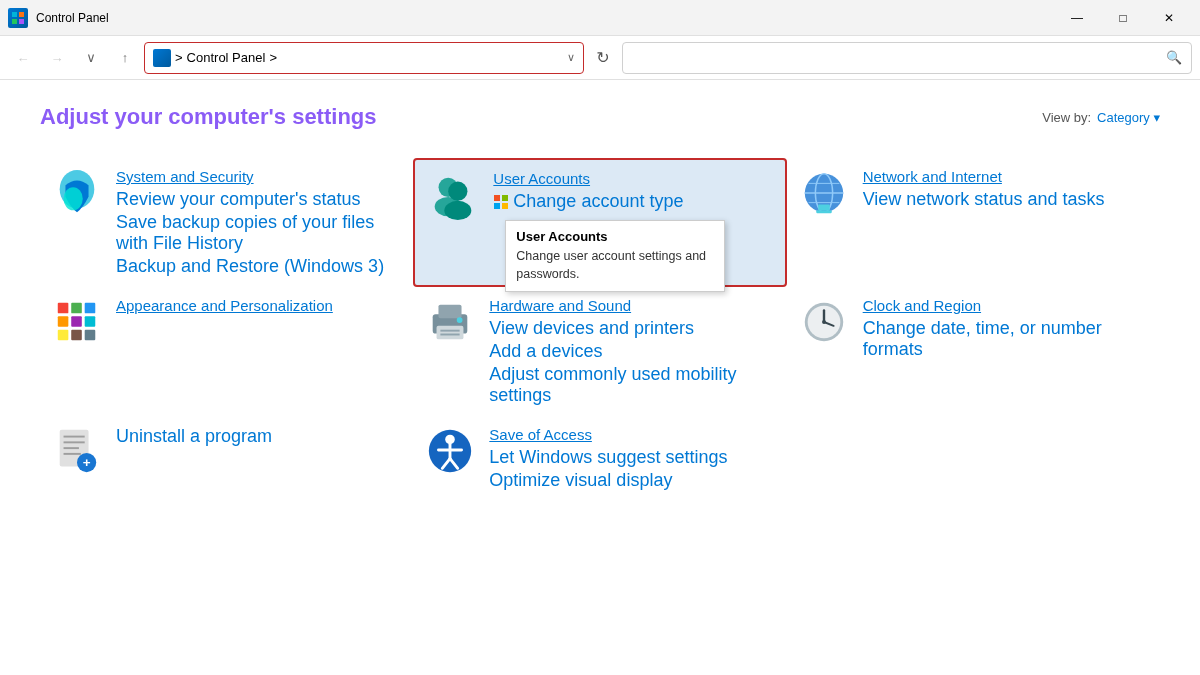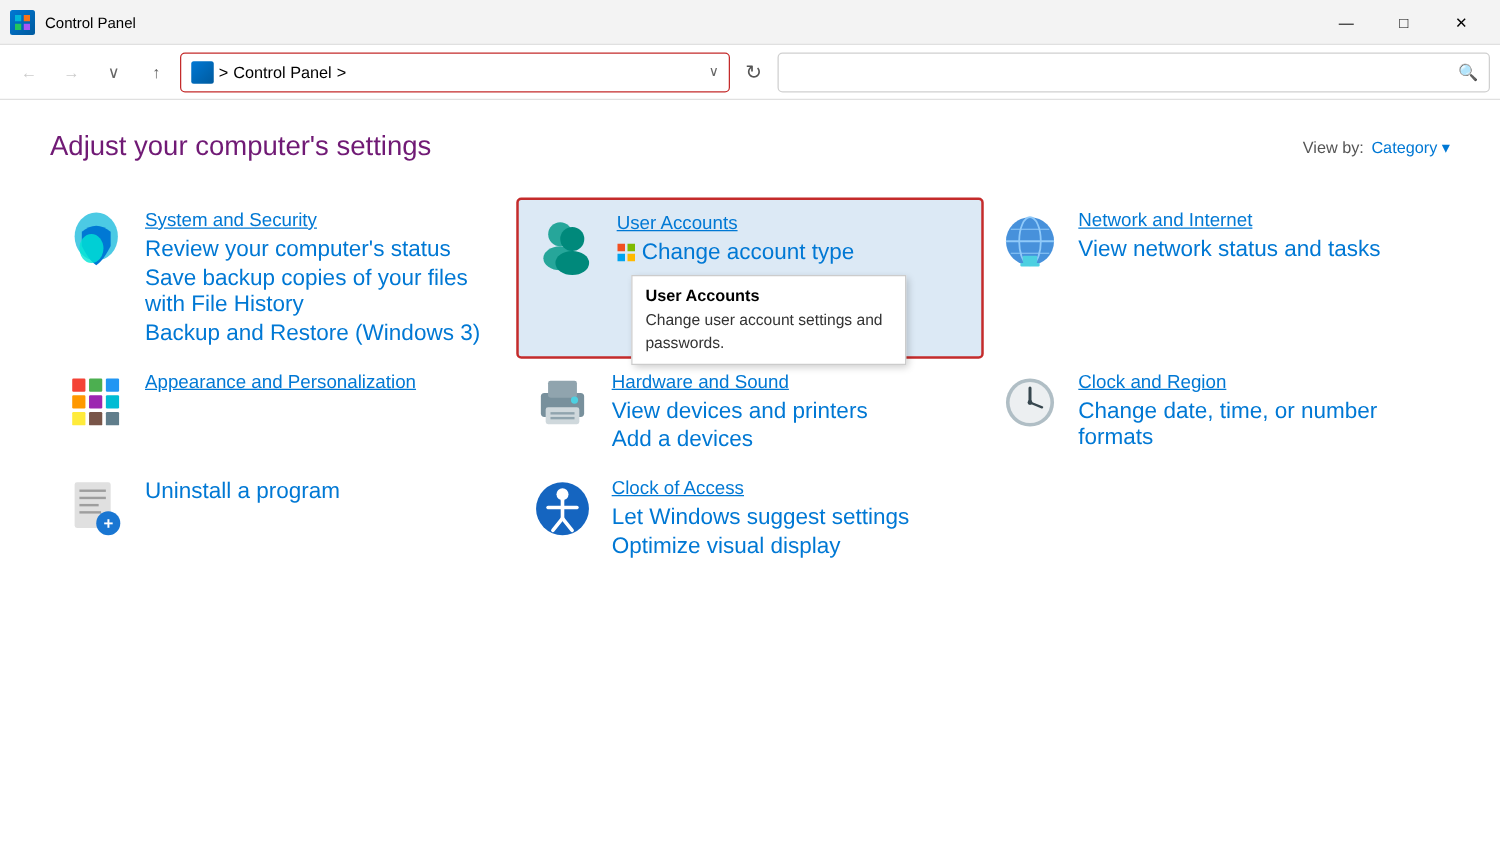--- a/index.html
+++ b/index.html
@@ -147,22 +147,22 @@
     }
 
     .page-header {
       display: flex;
       align-items: center;
       justify-content: space-between;
       margin-bottom: 28px;
     }
     .page-title {
       font-size: 22px;
-      color: #701a75;
-      font-weight: 400;
+      color: #8b5cf6;
+      font-weight: 700;
     }
     .view-by {
       display: flex;
       align-items: center;
       gap: 6px;
       font-size: 13px;
       color: #333;
     }
     .view-by-label { color: #555; }
     .view-by-value { color: #0078d4; cursor: pointer; }
@@ -446,20 +446,21 @@
           <rect x="16" y="34" width="20" height="2" fill="#90a4ae"></rect>
           <rect x="16" y="38" width="20" height="2" fill="#90a4ae"></rect>
           <circle cx="36" cy="24" r="3" fill="#4dd0e1"></circle>
         </svg>
       </div>
       <div class="category-content">
         <a class="category-title">Hardware and Sound</a>
         <div class="category-links">
           <a class="category-link">View devices and printers</a>
           <a class="category-link">Add a devices</a>
+          <a class="category-link">Adjust commonly used mobility settings</a>
         </div>
       </div>
     </div>
 
     <div class="category-item">
       <div class="category-icon icon-clock">
         <svg width="52" height="52" viewBox="0 0 52 52">
           <circle cx="26" cy="26" r="20" fill="#b0bec5"></circle>
           <circle cx="26" cy="26" r="17" fill="#eceff1"></circle>
           <line x1="26" y1="26" x2="26" y2="14" stroke="#37474f" stroke-width="2.5" stroke-linecap="round"></line>
@@ -501,21 +502,21 @@
           <circle cx="26" cy="26" r="22" fill="#1565c0"></circle>
 
           <circle cx="26" cy="14" r="5" fill="white"></circle>
           <line x1="26" y1="19" x2="26" y2="34" stroke="white" stroke-width="3" stroke-linecap="round"></line>
           <line x1="14" y1="25" x2="38" y2="25" stroke="white" stroke-width="3" stroke-linecap="round"></line>
           <line x1="26" y1="34" x2="18" y2="44" stroke="white" stroke-width="3" stroke-linecap="round"></line>
           <line x1="26" y1="34" x2="34" y2="44" stroke="white" stroke-width="3" stroke-linecap="round"></line>
         </svg>
       </div>
       <div class="category-content">
-        <a class="category-title">Clock of Access</a>
+        <a class="category-title">Save of Access</a>
         <div class="category-links">
           <a class="category-link">Let Windows suggest settings</a>
           <a class="category-link">Optimize visual display</a>
         </div>
       </div>
     </div>
 
   </div>
 </div>
 

